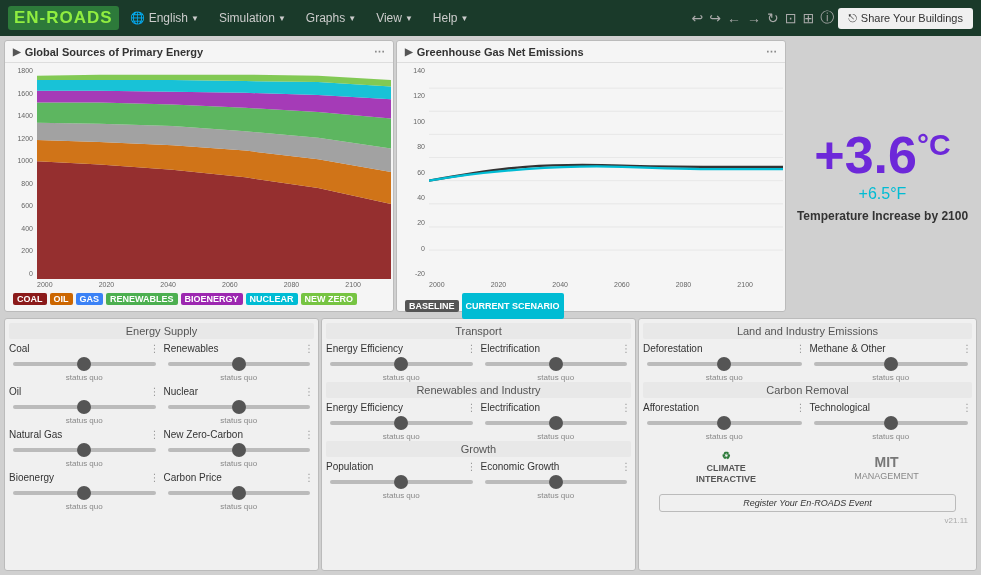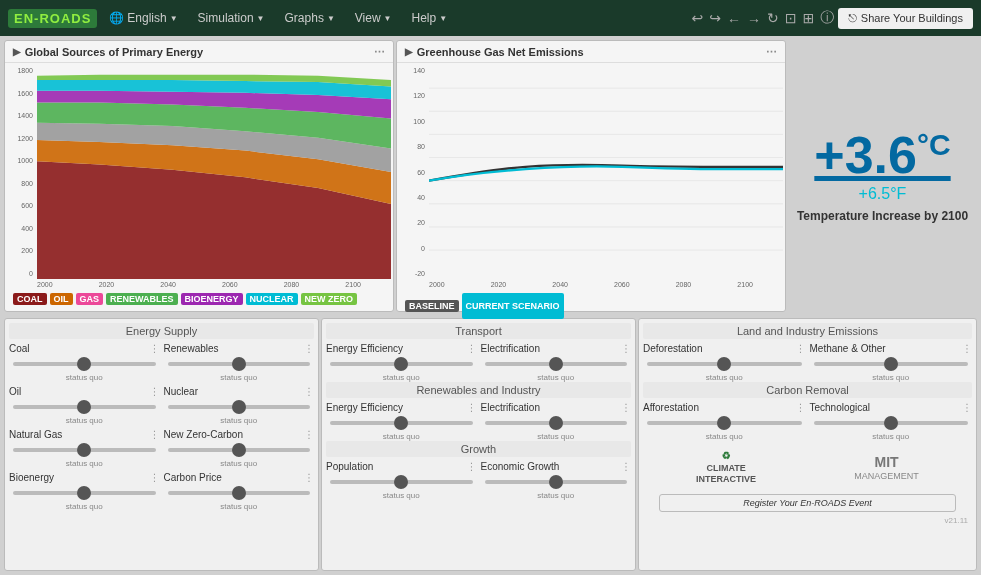--- a/index.html
+++ b/index.html
@@ -1,20 +1,20 @@
 <!DOCTYPE html>
 <html><head>
   <meta charset="utf-8">
   <style>
     * { box-sizing: border-box; margin: 0; padding: 0; }
     body { font-family: Arial, sans-serif; font-size: 11px; background: #e8e8e8; width: 981px; height: 575px; overflow: hidden; }
     
     
     .topbar { display: flex; align-items: center; background: #1a3a2a; height: 36px; padding: 0 8px; gap: 4px; }
-    .logo { background: #2d7a3a; color: #90ee40; font-weight: 900; font-size: 13px; padding: 2px 6px; border-radius: 3px; letter-spacing: 1px; }
+    .logo { background: #2d7a3a; color: #90ee40; font-weight: 900; font-size: 17px; padding: 2px 6px; border-radius: 3px; letter-spacing: 1px; }
     .nav-item { color: #ccc; font-size: 12px; padding: 4px 8px; cursor: pointer; display: flex; align-items: center; gap: 3px; }
     .nav-arrow { font-size: 8px; }
     .topbar-spacer { flex: 1; }
     .nav-icons { display: flex; align-items: center; gap: 6px; color: #aaa; font-size: 14px; }
     .share-btn { background: #f0f0f0; color: #333; border: none; border-radius: 3px; padding: 4px 10px; font-size: 11px; cursor: pointer; display: flex; align-items: center; gap: 4px; }
     
     
     .main { display: flex; flex-direction: column; background: #d0d0d0; height: calc(575px - 36px); }
     
     
@@ -157,21 +157,21 @@
         <span>2020</span>
         <span>2040</span>
         <span>2060</span>
         <span>2080</span>
         <span>2100</span>
       </div>
 
       <div class="legend-row">
         <div class="legend-item" style="background:#8B1a1a;">COAL</div>
         <div class="legend-item" style="background:#cc6600;">OIL</div>
-        <div class="legend-item" style="background:#ec4899;">GAS</div>
+        <div class="legend-item" style="background:#3b82f6;">GAS</div>
         <div class="legend-item" style="background:#4caf50;">RENEWABLES</div>
         <div class="legend-item" style="background:#9c27b0;">BIOENERGY</div>
         <div class="legend-item" style="background:#00bcd4;">NUCLEAR</div>
         <div class="legend-item" style="background:#76c442; color:#fff;">NEW ZERO</div>
       </div>
     </div>
 
     <div class="chart-panel chart-right">
       <div class="chart-title-bar">
         <span class="play-icon">▶</span>
@@ -218,21 +218,21 @@
         <span>2100</span>
       </div>
 
       <div class="legend-row">
         <div class="baseline-item">BASELINE</div>
         <div class="current-item">CURRENT SCENARIO</div>
       </div>
     </div>
 
     <div class="temp-panel">
-      <div style="color:#0369a1; font-size:52px; font-weight:900; line-height:1;text-decoration:underline;">
+      <div style="color:#6d28d9; font-size:52px; font-weight:900; line-height:1;">
         <span>+3.6</span><span style="font-size:30px; vertical-align:super;">°C</span>
       </div>
       <div style="color:#00bcd4; font-size:16px; margin-top:4px;">+6.5°F</div>
       <div style="font-size:12px; font-weight:bold; color:#333; text-align:center; margin-top:6px;">Temperature Increase by 2100</div>
     </div>
 
   </div>
 
   <div class="controls-area">
 

